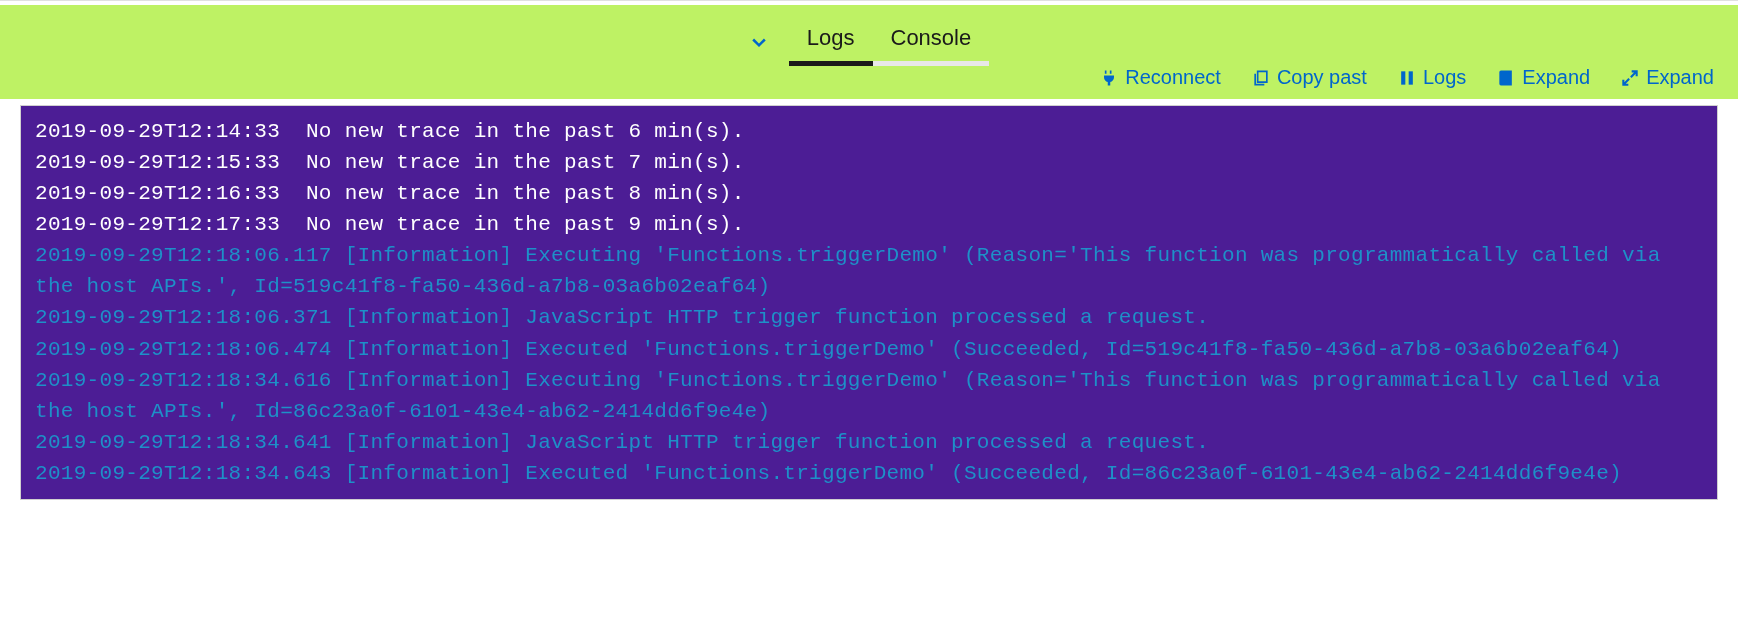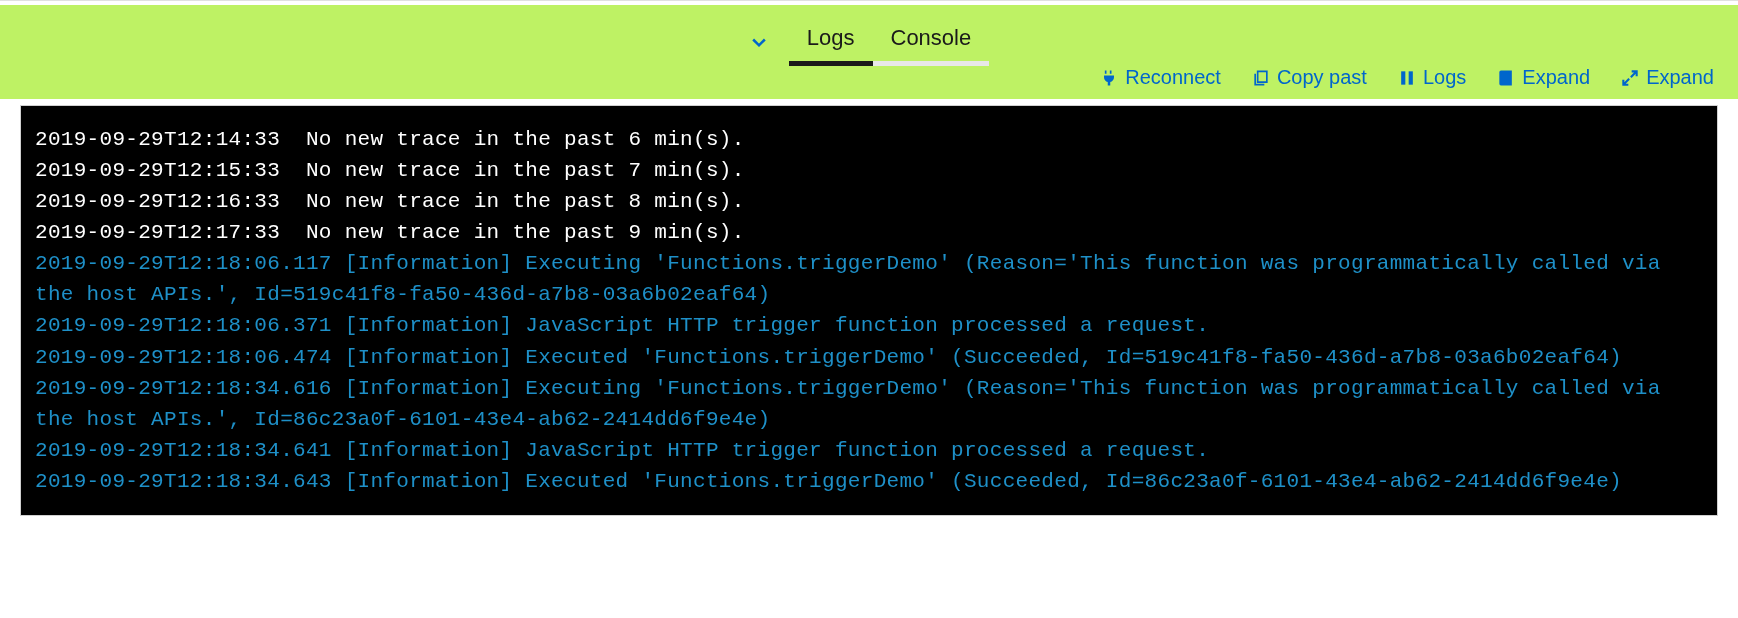--- a/index.html
+++ b/index.html
@@ -75,23 +75,23 @@
       font-size: 20px;
       cursor: pointer;
       font-weight: 400;
     }
     .action-btn svg {
       width: 20px;
       height: 20px;
       fill: #0066cc;
     }
     .log-area {
-      background: #000000;
+      background: #4c1d95;
       margin: 6px 20px 12px 20px;
-      padding: 18px 14px;
+      padding: 10px 14px;
       font-family: "Consolas", "Courier New", monospace;
       font-size: 21px;
       line-height: 1.48;
       border: 1px solid #d0d0d0;
       white-space: pre-wrap;
       word-break: break-word;
       letter-spacing: 0.3px;
     }
     .log-line.white {
       color: #ffffff;

